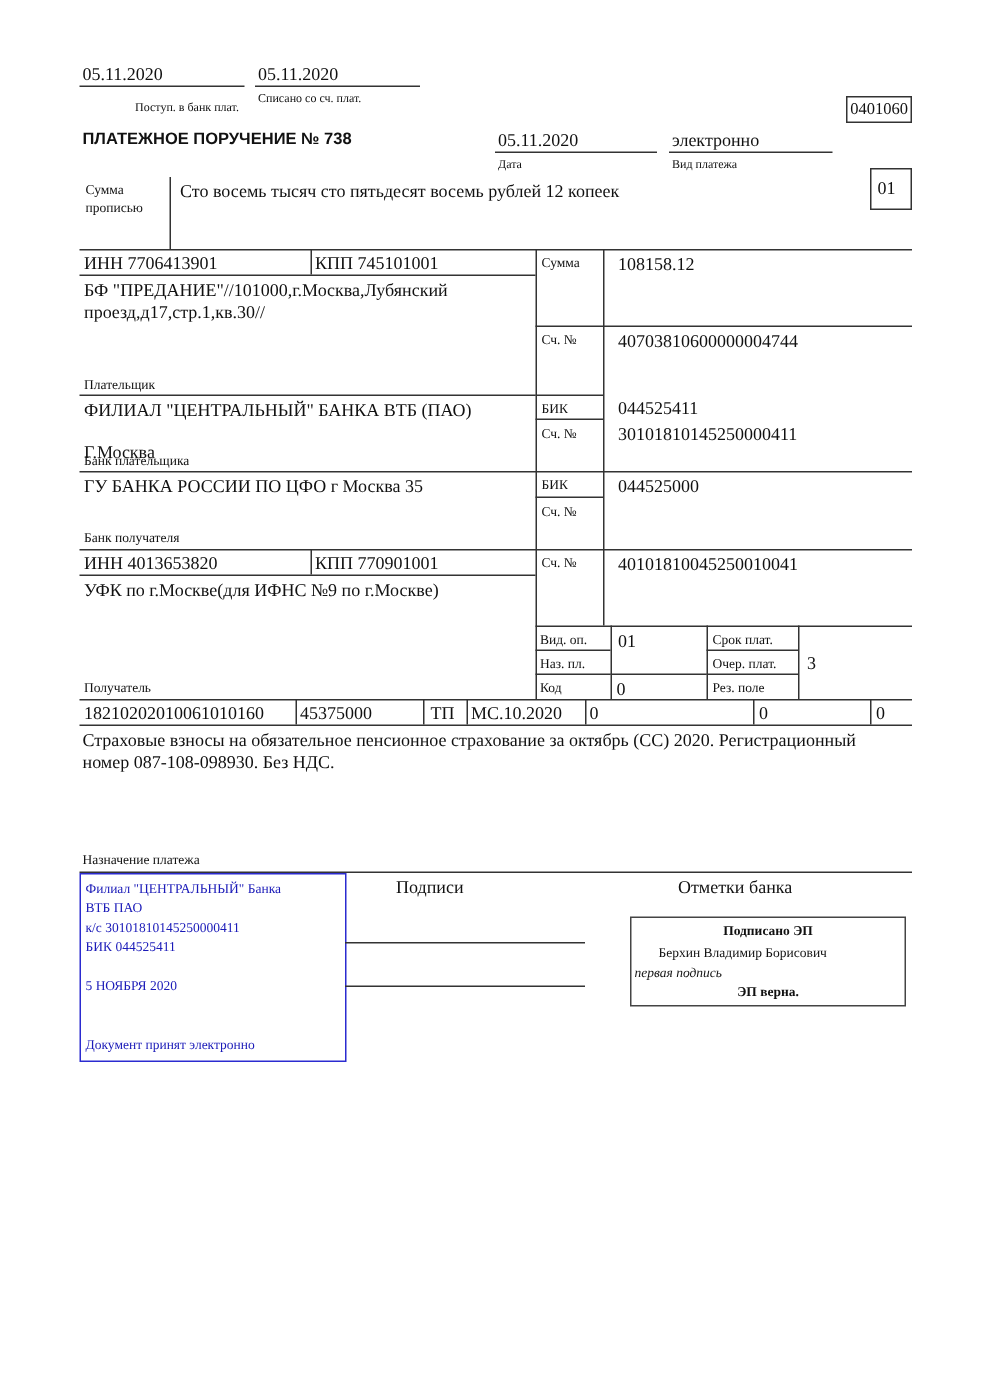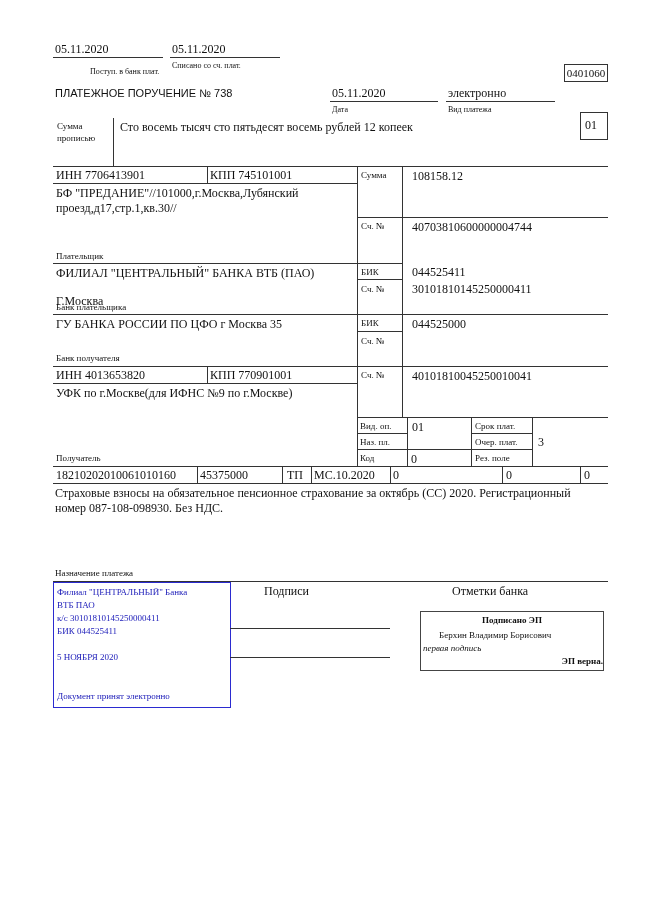--- a/index.html
+++ b/index.html
@@ -7,21 +7,21 @@
          font-family:"Liberation Serif", serif; color:#111; }
   .abs { position:absolute; white-space:nowrap; }
   .t12 { font-size:12px; line-height:14px; }
   .t11 { font-size:11px; line-height:13px; }
   .t9  { font-size:9px;  line-height:11px; }
   .t8  { font-size:8px;  line-height:10px; }
   .hl { position:absolute; height:0; border-top:1px solid #333; }
   .hl2 { position:absolute; height:0; border-top:1.5px solid #333; }
   .vl { position:absolute; width:0; border-left:1px solid #333; }
   .box { position:absolute; border:1px solid #333;margin-top:24px; }
-  .title { font-family:"Liberation Sans", sans-serif; font-weight:normal; font-size:11px;text-align:center; }
+  .title { font-family:"Liberation Sans", sans-serif; font-weight:bold; font-size:11px;text-align:center; }
   .blue { color:#1a1ab8; }
   .stamp { position:absolute; border:1px solid #2b2bd0; }
   .bankmark { position:absolute; border:1px solid #444; }
 </style>
 </head>
 <body>
 
 <div class="abs t12" style="left:55px;top:42px;">05.11.2020</div>
 <div class="hl" style="left:53px;top:57px;width:110px;"></div>
 <div class="abs t8" style="left:55px;top:67px;margin-left:35px;">Поступ. в банк плат.</div>
@@ -154,14 +154,14 @@
 
 <div class="abs t12" style="left:264px;top:584px;">Подписи</div>
 <div class="hl" style="left:230px;top:628px;width:160px;"></div>
 <div class="hl" style="left:230px;top:657px;width:160px;"></div>
 <div class="abs t12" style="left:452px;top:584px;">Отметки банка</div>
 
 <div class="bankmark" style="left:420px;top:611px;width:182px;height:58px;">
   <div class="abs t9" style="left:0;width:182px;text-align:center;top:3px;font-weight:bold;">Подписано ЭП</div>
   <div class="abs t9" style="left:18px;top:18px;">Берхин Владимир Борисович</div>
   <div class="abs t9" style="left:2px;top:31px;font-style:italic;">первая подпись</div>
-  <div class="abs t9" style="left:0;width:182px;text-align:right;top:44px;font-weight:bold;">ЭП верна.</div>
+  <div class="abs t9" style="left:0;width:182px;text-align:center;top:44px;font-weight:bold;">ЭП верна.</div>
 </div>
 
 </body></html>

